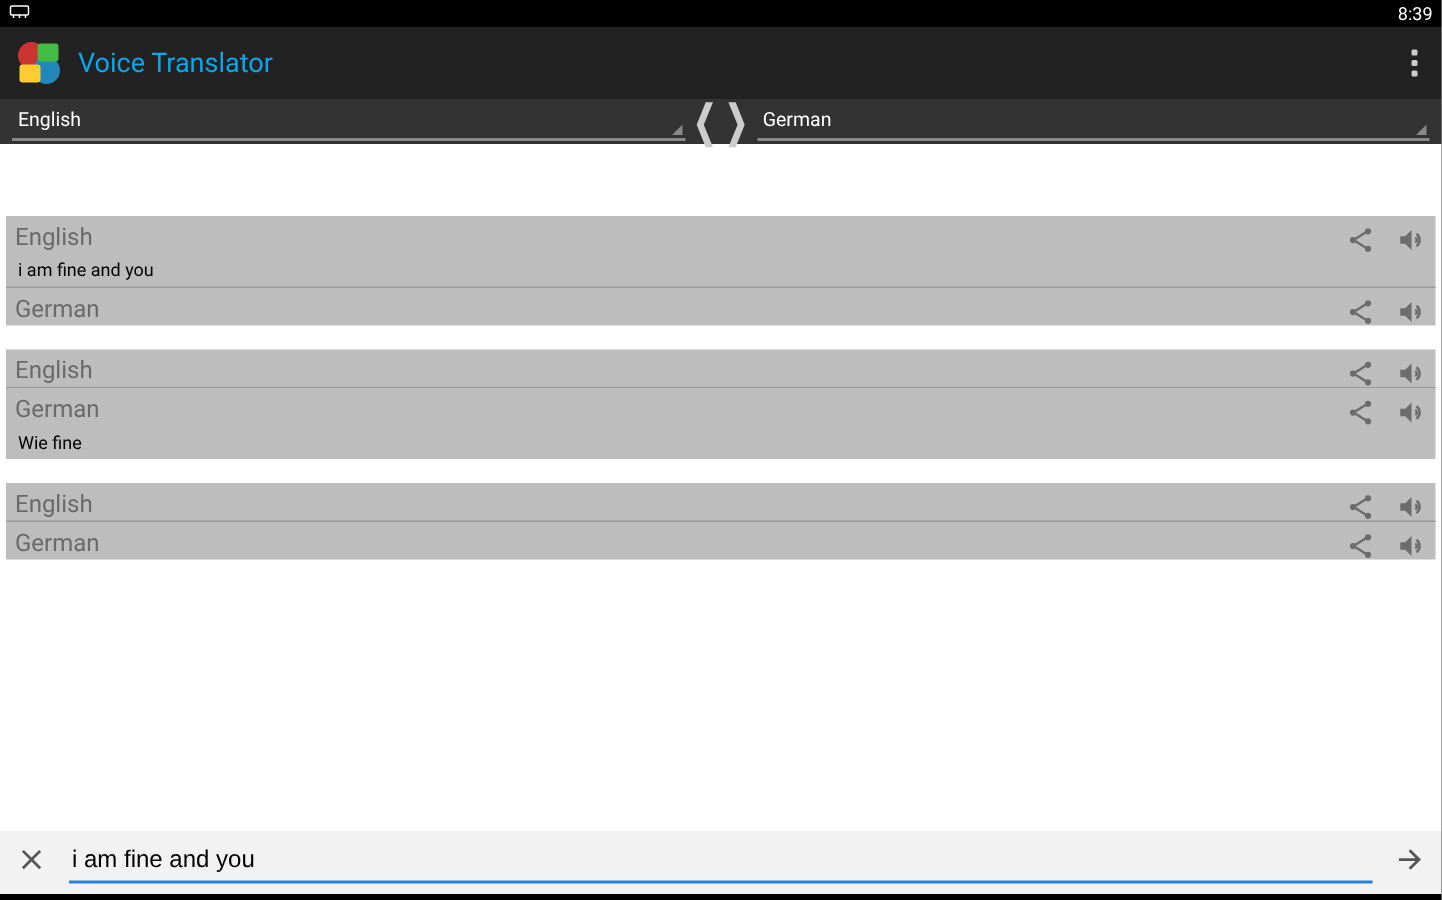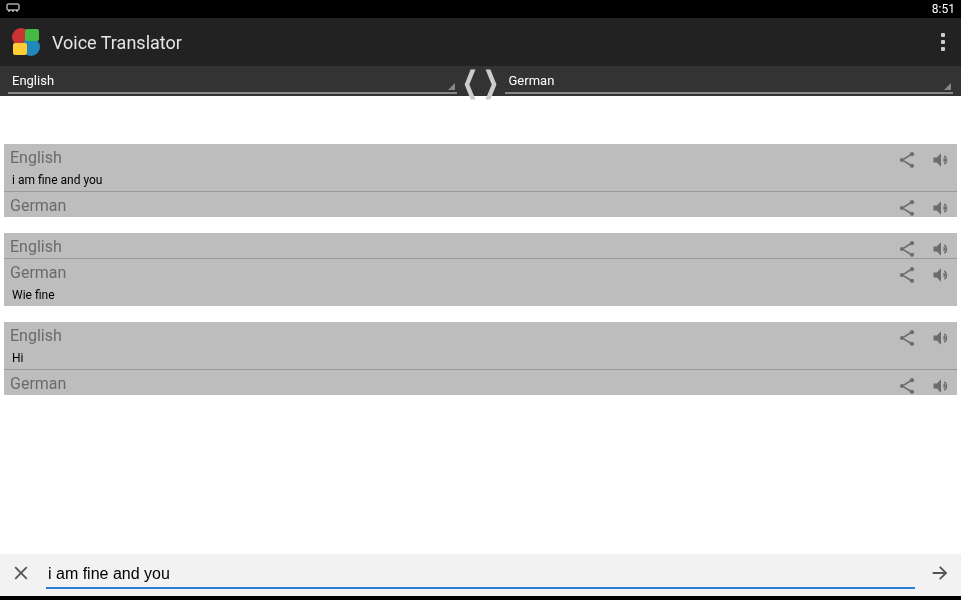--- a/index.html
+++ b/index.html
@@ -4,21 +4,21 @@
 <style>
   * { margin: 0; padding: 0; box-sizing: border-box; }
   body { width: 961px; height: 600px; font-family: Roboto, Arial, sans-serif; background: #000; overflow: hidden; }
 
   
   .status-bar { height: 18px; background: #000; color: #fff; display: flex; align-items: center; justify-content: space-between; padding: 0 6px; font-size: 12px; }
   .status-left { display:flex; align-items:center; gap:4px;}
   .status-time { font-size: 12px; }
 
   
-  .app-bar { height: 48px; background: #222; display: flex; align-items: center; padding: 0 8px; color: #e5e5e5; }
+  .app-bar { height: 48px; background: #222; display: flex; align-items: center; padding: 0 8px; color: #0ea5e9; }
   .app-icon { width: 36px; height: 36px; border-radius:4px; display:flex; align-items:center; justify-content:center; margin-right:8px; }
   .app-title { font-size: 18px; font-weight: 400; flex: 1; }
   .overflow { display:flex; flex-direction:column; gap:3px; padding:8px; cursor:pointer;}
   .overflow span { width:4px; height:4px; background:#ccc; border-radius:1px; }
 
   
   .lang-row { height: 30px; background: #333; display:flex; align-items:stretch; padding: 0 4px 0 4px;}
   .lang-sel { flex:1; position:relative; color:#fff; font-size:13px; display:flex; align-items:center; padding-left:4px; border-bottom:2px solid #888; margin:2px 4px;}
   .lang-sel::after { content:""; position:absolute; right:2px; bottom:2px; width:0;height:0;border-left:7px solid transparent; border-bottom:7px solid #888;}
   .swap { width:40px; display:flex; align-items:center; justify-content:center; color:#ccc; gap:6px; font-size:18px;}
@@ -54,21 +54,21 @@
   <div class="status-left">
     <span>
       <svg width="14" height="10" viewBox="0 0 14 10">
           <rect x="1" y="1" width="12" height="6" rx="1" fill="none" stroke="#fff" stroke-width="1"></rect>
           <line x1="3" y1="7" x2="3" y2="9" stroke="#fff"></line>
           <line x1="7" y1="7" x2="7" y2="9" stroke="#fff"></line>
           <line x1="11" y1="7" x2="11" y2="9" stroke="#fff"></line>
         </svg>
     </span>
   </div>
-  <span class="status-time">8:51</span>
+  <span class="status-time">8:39</span>
 </div>
 
 <div class="app-bar">
   <div class="app-icon">
     <svg width="34" height="34" viewBox="0 0 34 34">
       <circle cx="12" cy="12" r="9" fill="#c33"></circle>
       <circle cx="22" cy="22" r="9" fill="#28b"></circle>
       <rect x="16" y="4" width="14" height="12" rx="2" fill="#4b4"></rect>
       <rect x="4" y="18" width="14" height="12" rx="2" fill="#fc3"></rect>
     </svg>
@@ -165,21 +165,20 @@
                 <path d="M16 7c1.5 1.2 2.5 3 2.5 5s-1 3.8-2.5 5" fill="none" stroke="#6c6c6c" stroke-width="2"></path>
                 <path d="M15 10c.8.5 1.3 1.2 1.3 2s-.5 1.5-1.3 2" fill="none" stroke="#6c6c6c" stroke-width="2"></path>
               </svg></span>
           </div>
         </div>
       </div>
       <div class="sep"></div>
       <div class="group">
         <div class="row">
           <div class="row-lang">English</div>
-          <div class="row-text">Hi</div>
           <div class="row-actions">
             <span><svg viewBox="0 0 24 24">
                 <circle cx="18" cy="5" r="2.5"></circle>
                 <circle cx="6" cy="12" r="2.5"></circle>
                 <circle cx="18" cy="19" r="2.5"></circle>
                 <path d="M8 11 L16 6 M8 13 L16 18" stroke="#6c6c6c" stroke-width="2" fill="none"></path>
               </svg></span>
             <span><svg viewBox="0 0 24 24">
                 <path d="M3 9v6h4l5 5V4L7 9H3z"></path>
                 <path d="M16 7c1.5 1.2 2.5 3 2.5 5s-1 3.8-2.5 5" fill="none" stroke="#6c6c6c" stroke-width="2"></path>

